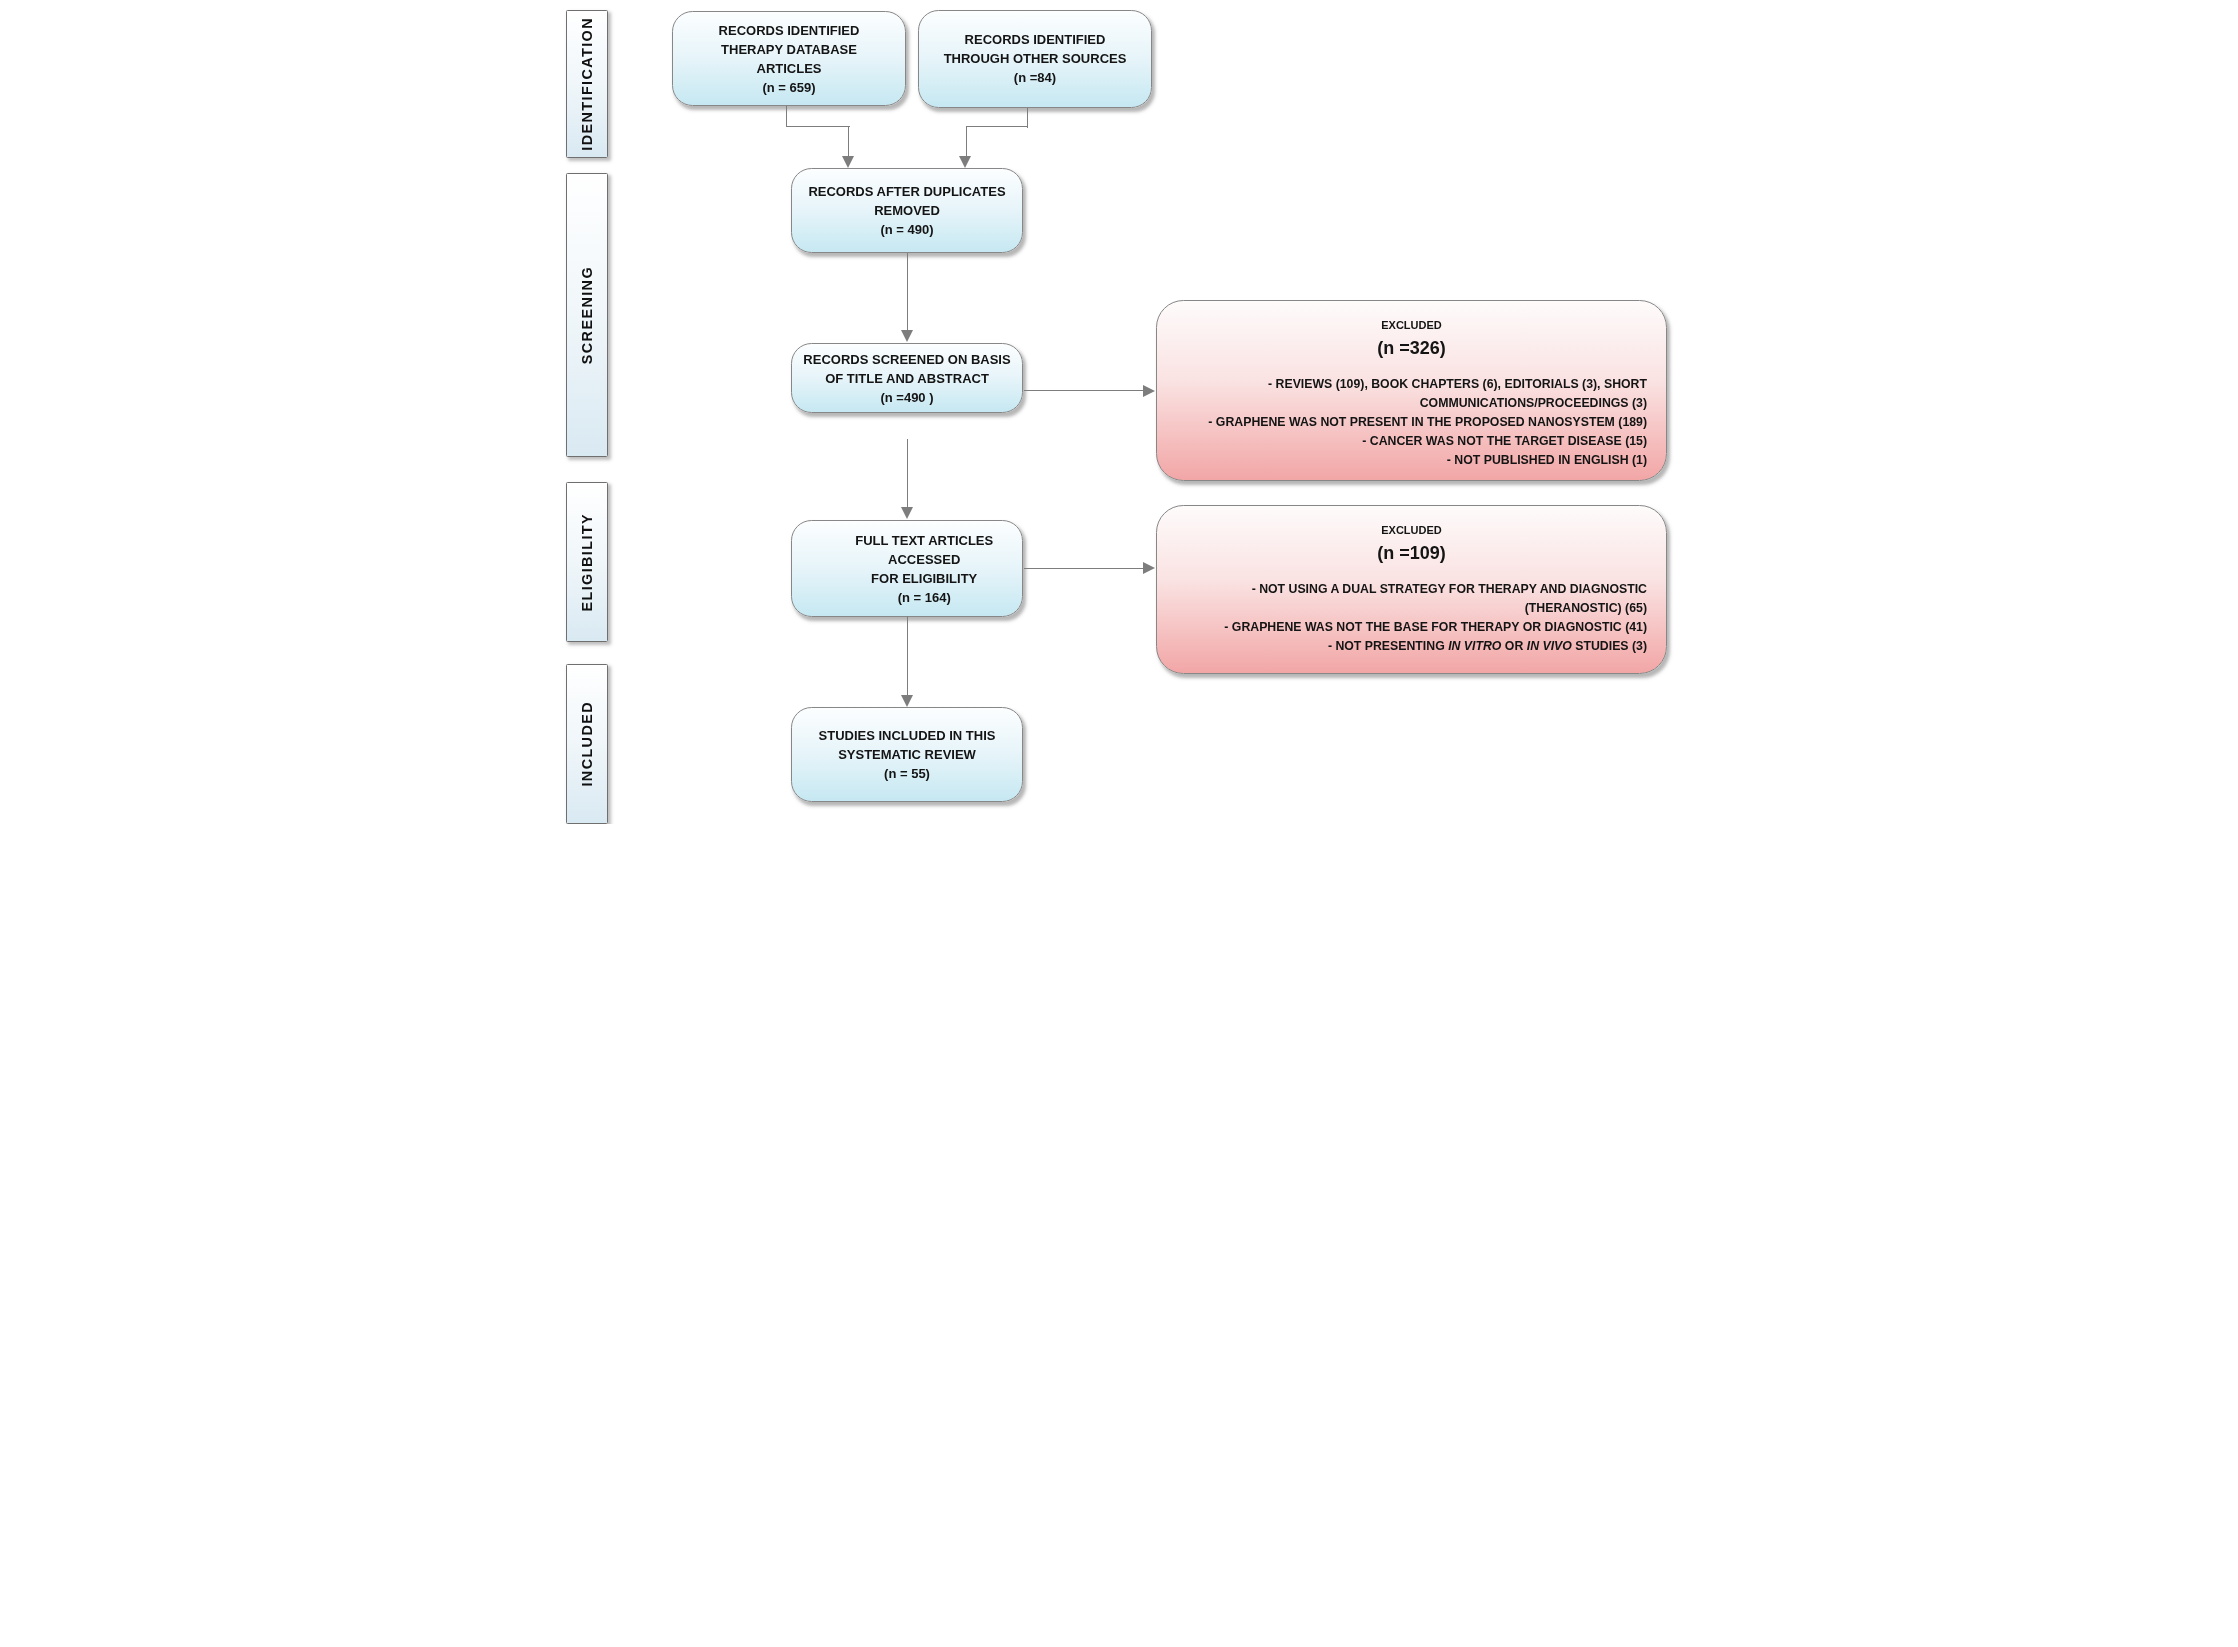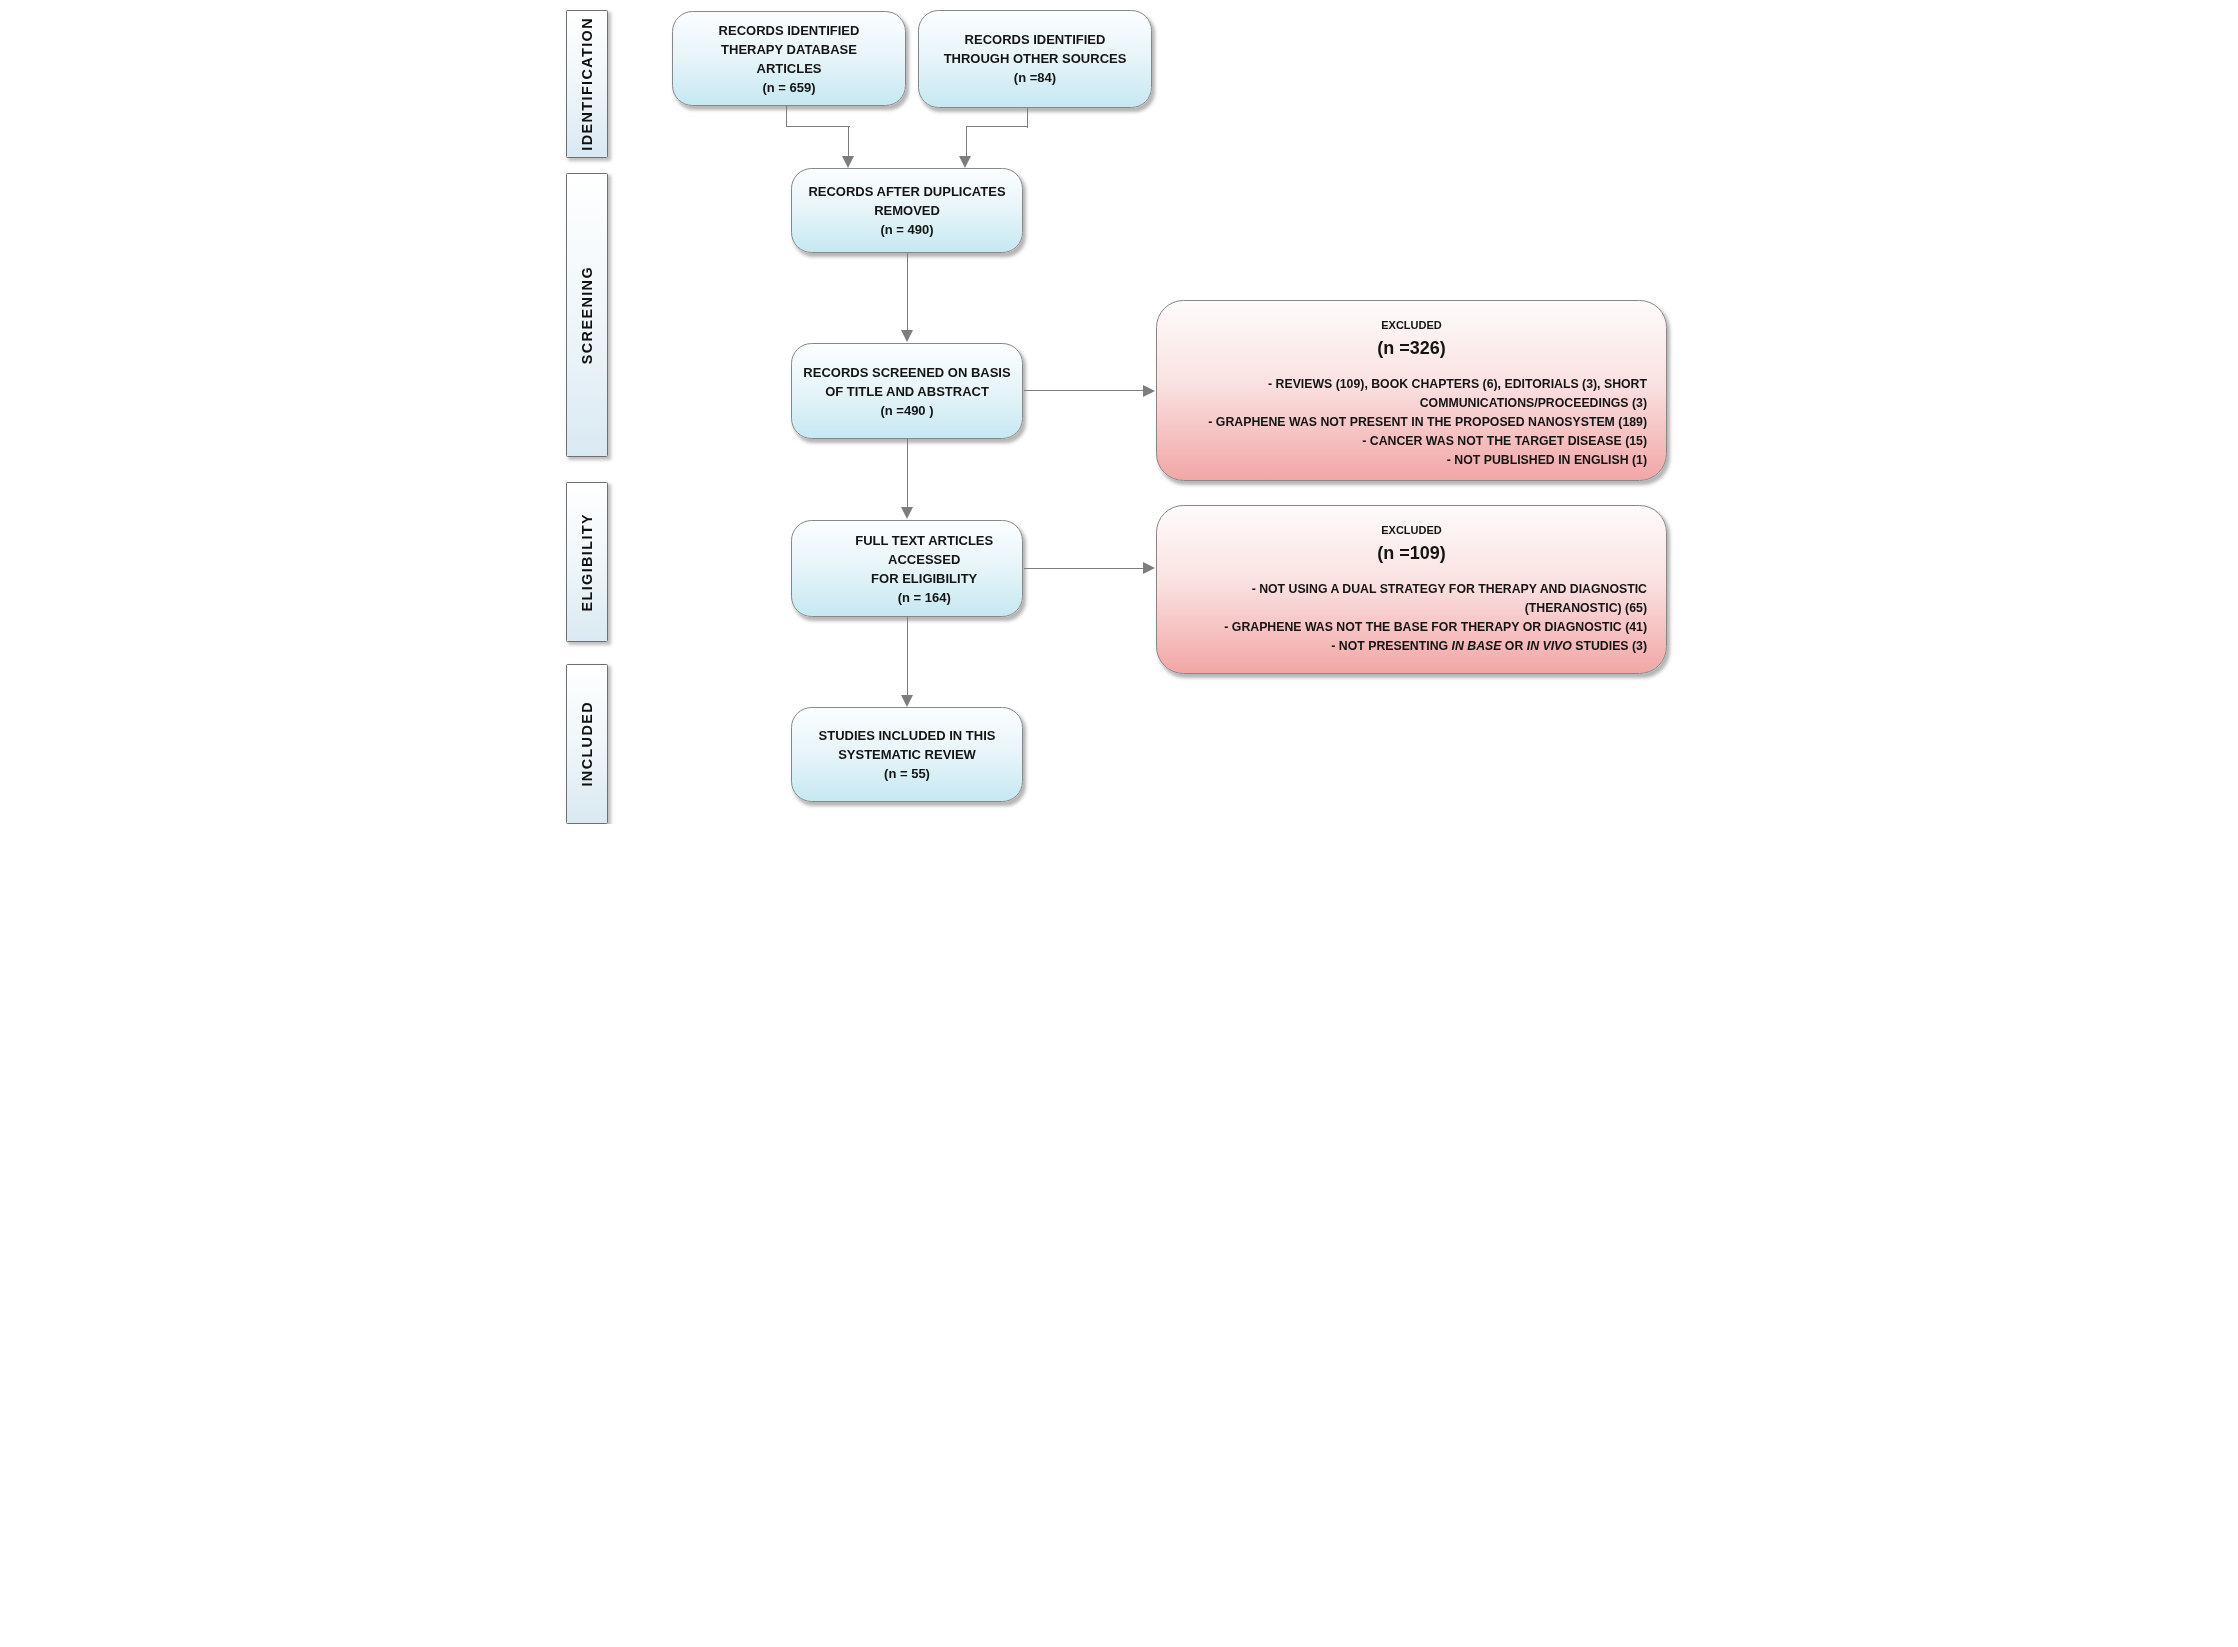--- a/index.html
+++ b/index.html
@@ -89,21 +89,21 @@
       <div class="box-line">THROUGH OTHER SOURCES</div>
       <div class="box-line">(n =84)</div>
     </div>
 
   <div class="box blue" style="left:232px; top:168px; width:232px; height:85px;">
       <div class="box-line">RECORDS AFTER DUPLICATES</div>
       <div class="box-line">REMOVED</div>
       <div class="box-line">(n = 490)</div>
     </div>
 
-  <div class="box blue" style="left:232px; top:343px; width:232px; height:96px;">
+  <div class="box blue" style="left:232px; top:343px; width:232px; height:70px;">
       <div class="box-line">RECORDS SCREENED ON BASIS</div>
       <div class="box-line">OF TITLE AND ABSTRACT</div>
       <div class="box-line">(n =490 )</div>
     </div>
 
   <div class="box blue" style="left:232px; top:520px; width:232px; height:97px;padding-left:44px;">
       <div class="box-line">FULL TEXT ARTICLES ACCESSED</div>
       <div class="box-line">FOR ELIGIBILITY</div>
       <div class="box-line">(n = 164)</div>
     </div>
@@ -124,21 +124,21 @@
         <div class="excl-item">- NOT PUBLISHED IN ENGLISH (1)</div>
       </div>
   </div>
 
   <div class="box red" style="left:597px; top:505px; width:511px; height:169px;">
     <div class="excl-head">EXCLUDED</div>
     <div class="excl-count">(n =109)</div>
     <div class="excl-items">
       <p class="excl-item">- NOT USING A DUAL STRATEGY FOR THERAPY AND DIAGNOSTIC (THERANOSTIC) (65)</p>
       <p class="excl-item">- GRAPHENE WAS NOT THE BASE FOR THERAPY OR DIAGNOSTIC (41)</p>
-      <p class="excl-item"><span>- NOT PRESENTING </span><span class="it">IN BASE</span><span> OR </span><span class="it">IN VIVO</span><span> STUDIES (3)</span></p>
+      <p class="excl-item"><span>- NOT PRESENTING </span><span class="it">IN VITRO</span><span> OR </span><span class="it">IN VIVO</span><span> STUDIES (3)</span></p>
     </div>
   </div>
 
   <div class="al" style="left:227px; top:106px; width:1.4px; height:21px;"></div>
   <div class="al" style="left:227px; top:126px; width:64px; height:1.4px;"></div>
   <div class="al" style="left:289px; top:126px; width:1.4px; height:32px;"></div>
   <div class="ah-down" style="left:283px; top:156px;"></div>
 
   <div class="al" style="left:468px; top:108px; width:1.4px; height:20px;"></div>
   <div class="al" style="left:407px; top:126px; width:62px; height:1.4px;"></div>

